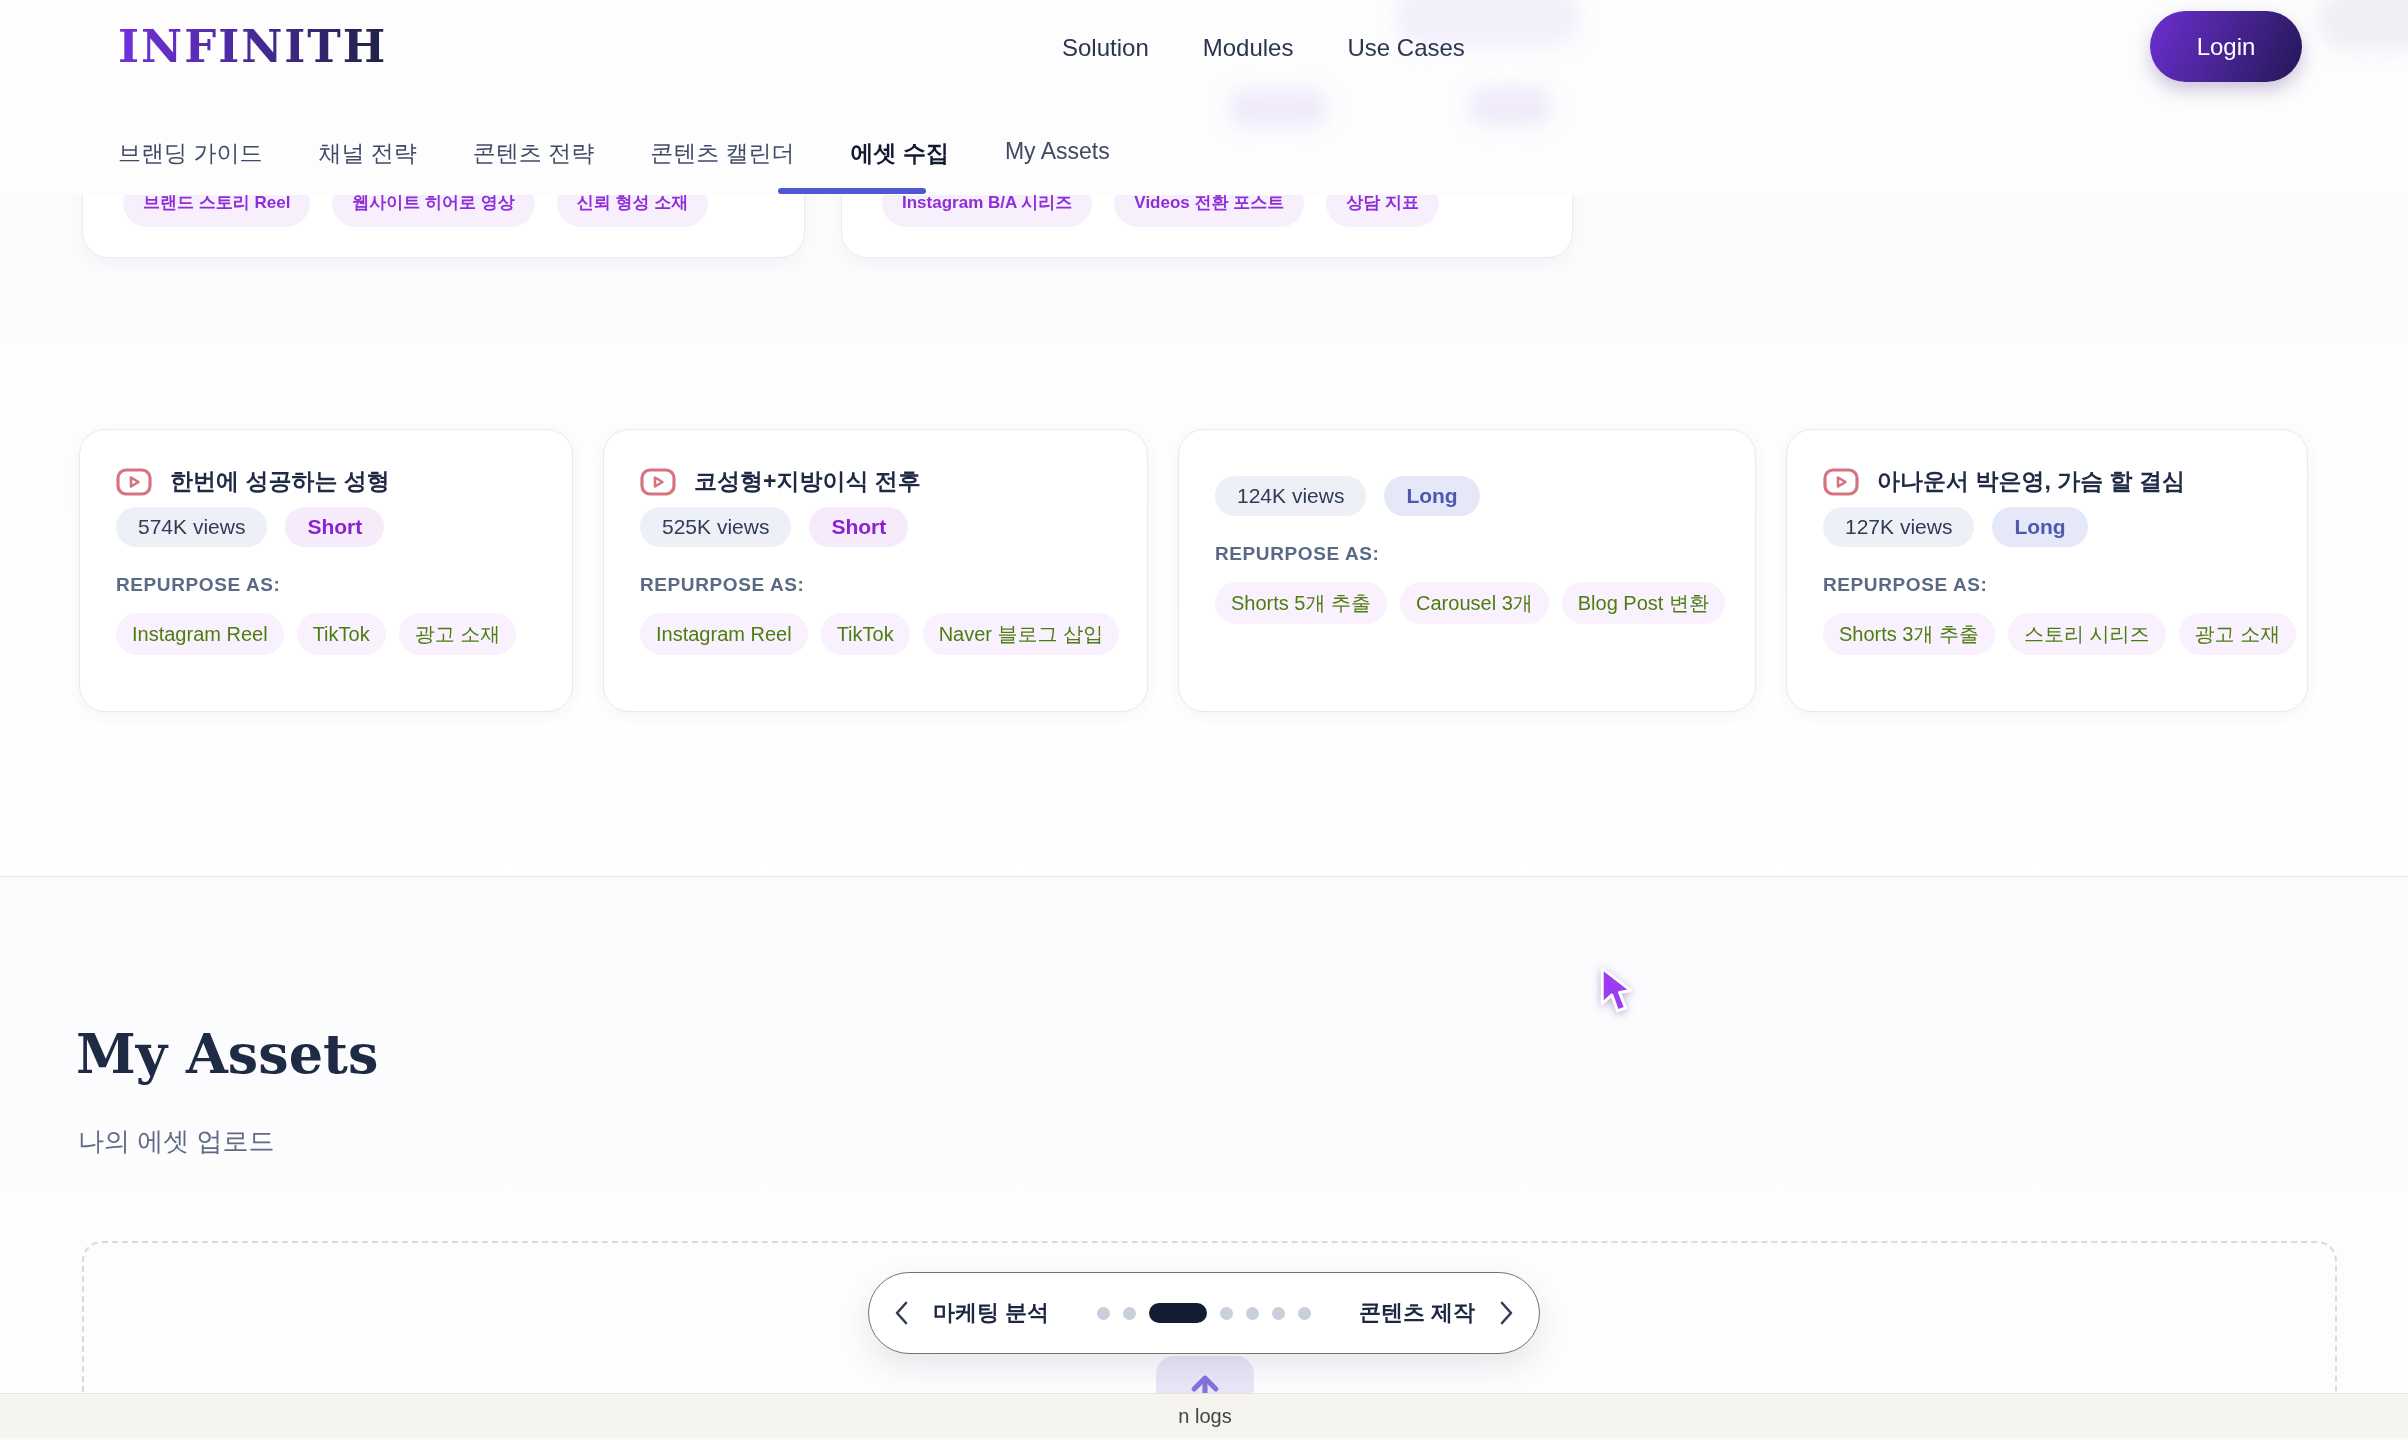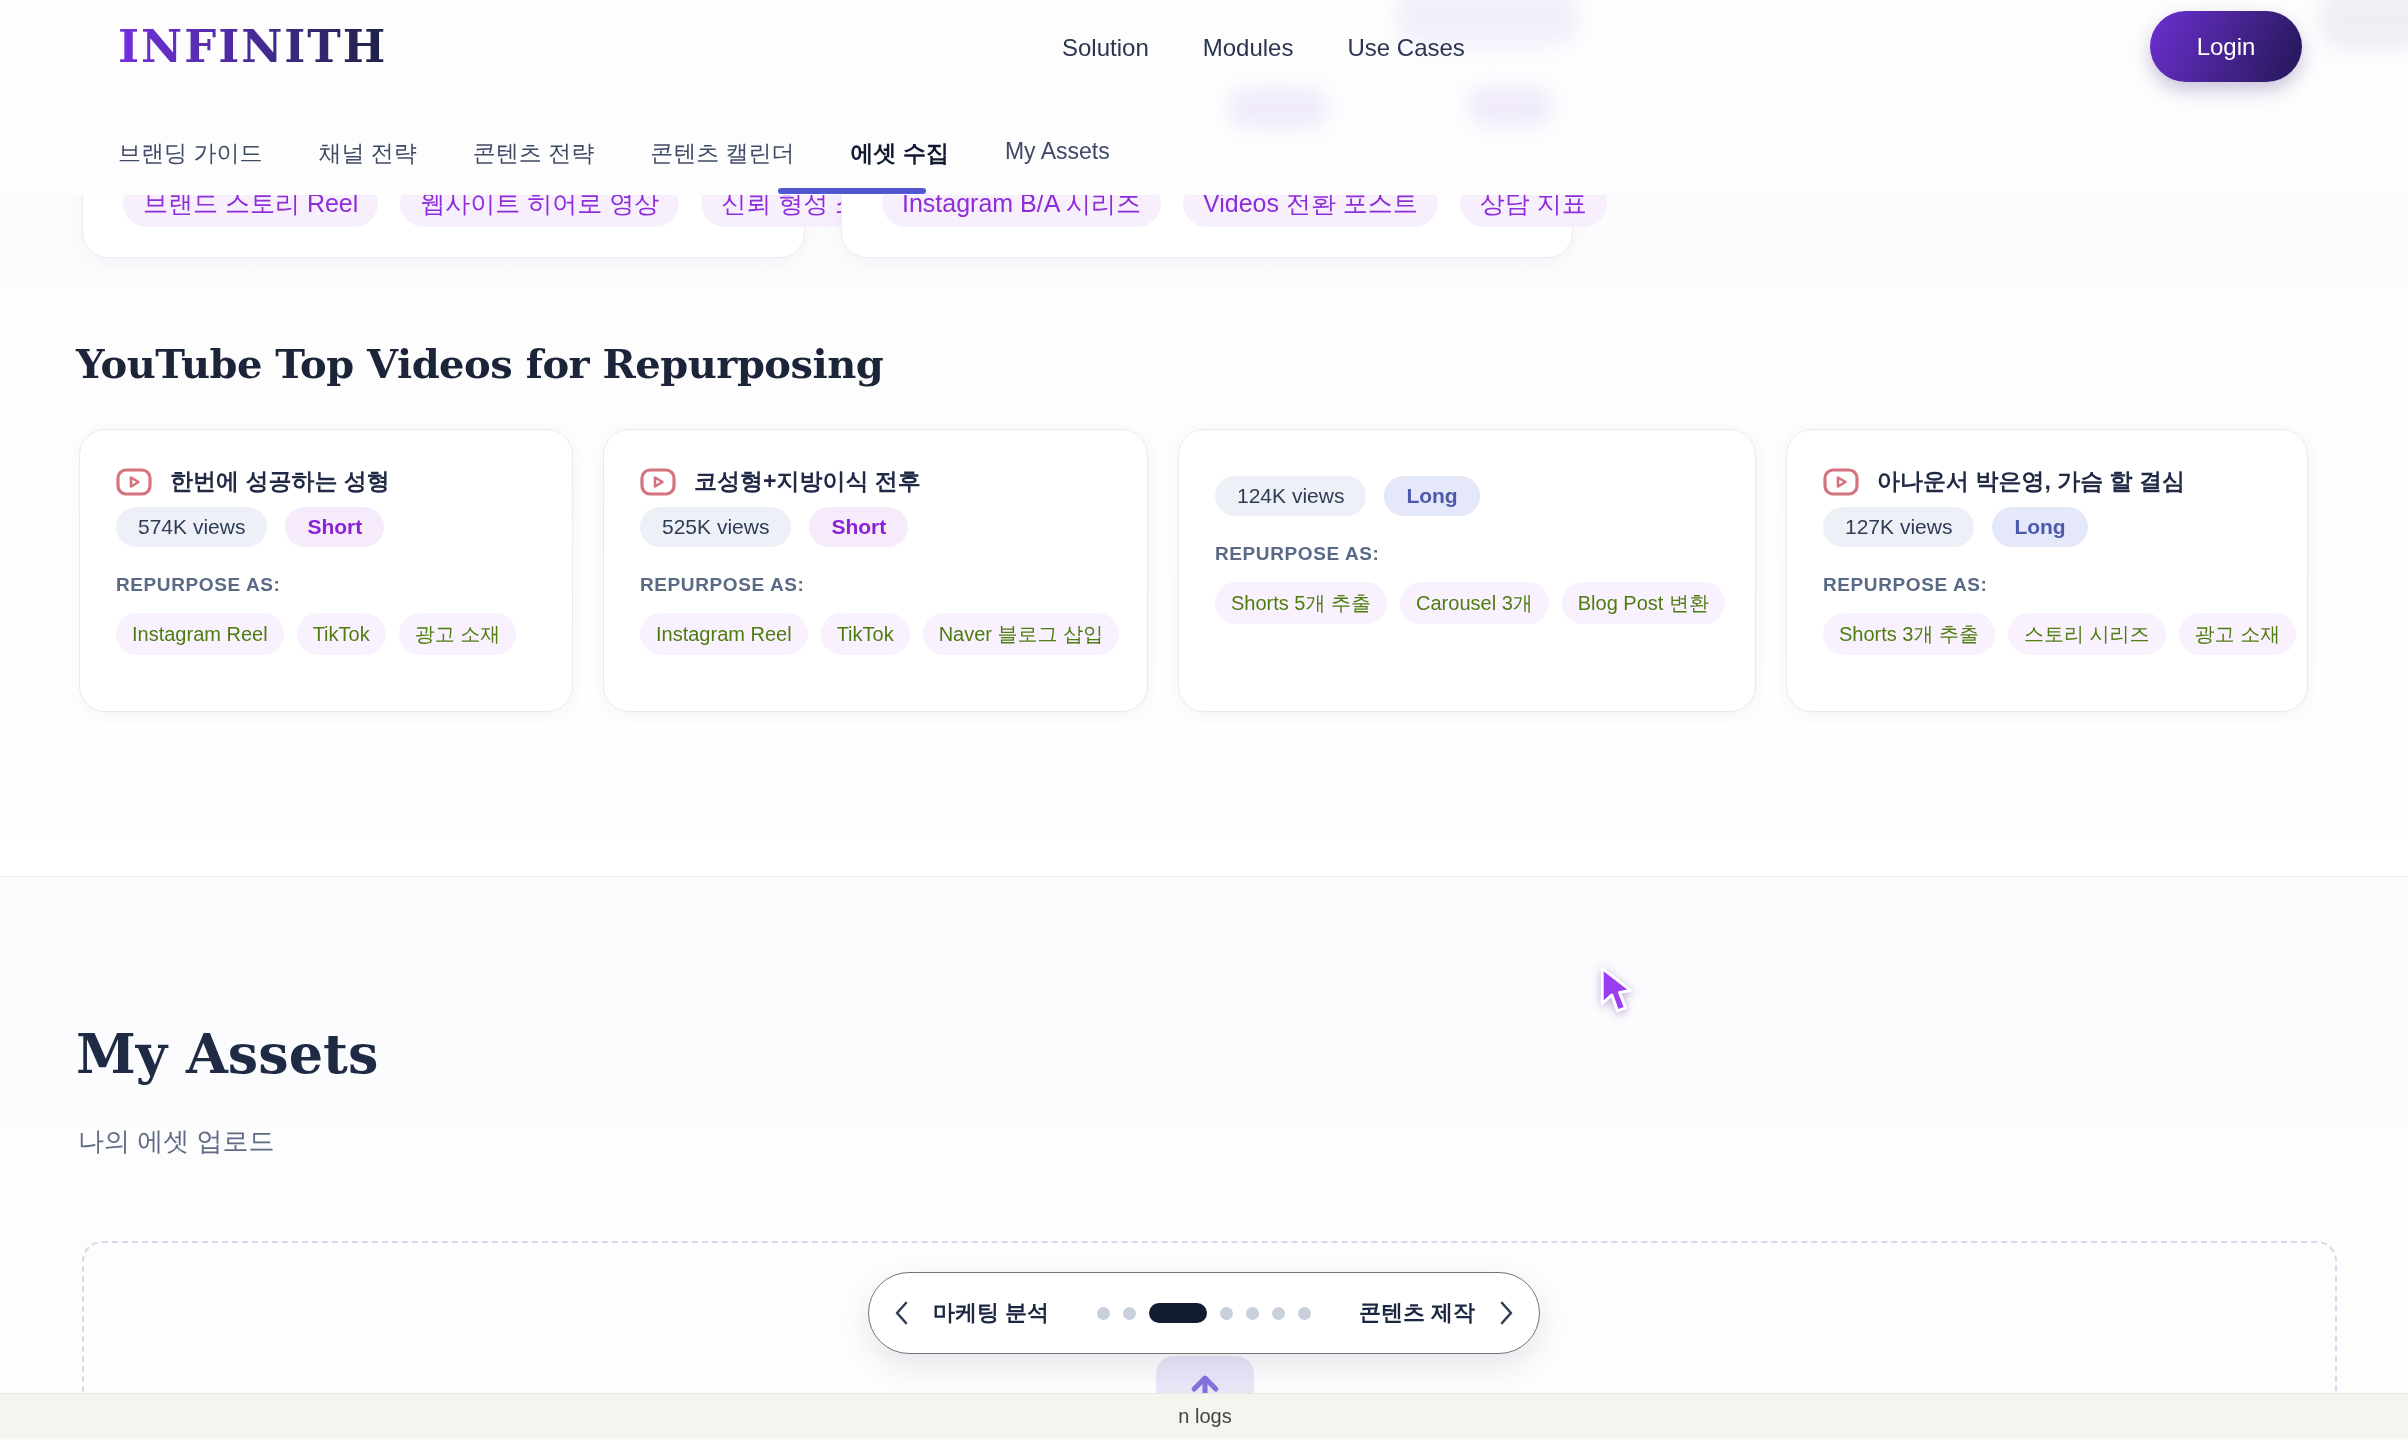--- a/index.html
+++ b/index.html
@@ -10,21 +10,21 @@
   
   .top-section { position:absolute; left:0; top:0; width:100%; height:876px; background:linear-gradient(180deg,#fbfbfd 0%,#fdfdfe 40%,#ffffff 100%); }
   .divider { position:absolute; left:0; top:876px; width:100%; height:1px; background:#e7e9f0; }
   .assets-bg { position:absolute; left:0; top:877px; width:100%; height:516px; background:linear-gradient(180deg,#fafbfd 0%,#fdfdfe 60%); }
 
   
   .clipped-card { position:absolute; top:40px; height:218px; background:#fff; border:1px solid #edeaf3; border-radius:26px; box-shadow:0 8px 20px rgba(70,60,110,0.05); z-index:10; }
   .clipped-card.a { left:82px; width:723px; }
   .clipped-card.b { left:841px; width:732px; }
   .mini-tags { position:absolute; left:40px; top:138px; display:flex; gap:22px; }
-  .mini-tag { height:48px; line-height:48px; padding:0 20px; border-radius:24px; background:#f8effd; color:#8d2ed8; font-size:25px; white-space:nowrap; }
+  .mini-tag { height:48px; line-height:48px; padding:0 20px; border-radius:24px; background:#f8effd; color:#8d2ed8; font-size:17px; white-space:nowrap;font-weight:bold; }
 
   
   .site-header { position:absolute; left:0; top:0; width:100%; height:195px; background:rgba(253,253,254,0.95); backdrop-filter:blur(6px); z-index:40; }
   .ghost { position:absolute; border-radius:28px; filter:blur(9px); }
   .ghost.g1 { left:1395px; top:-12px; width:185px; height:58px; background:#f1eefb; opacity:.9; }
   .ghost.g2 { left:1228px; top:88px; width:100px; height:40px; background:#ece5fa; opacity:.75; }
   .ghost.g3 { left:1468px; top:86px; width:84px; height:40px; background:#ece5fa; opacity:.75; }
   .ghost.g4 { left:2318px; top:-10px; width:110px; height:60px; background:#ecebf4; opacity:.8; }
 
   .logo { position:absolute; left:118px; top:20px; font-family:"DejaVu Serif", serif; font-weight:700; font-size:45px; letter-spacing:2px;
@@ -120,21 +120,20 @@
         <span class="tab">브랜딩 가이드</span>
         <span class="tab">채널 전략</span>
         <span class="tab">콘텐츠 전략</span>
         <span class="tab">콘텐츠 캘린더</span>
         <span class="tab active">에셋 수집</span>
         <span class="tab">My Assets</span>
       </div>
     <div class="tab-underline"></div>
   </header>
 
-  <h2 class="videos-title">YouTube Top Videos for Repurposing</h2>
 
   <div class="video-cards">
 
     <div class="video-card w1">
       <div class="vc-head">
         <span class="yt-icon">
           <svg width="36" height="28" viewBox="0 0 36 28" fill="none">
               <rect x="2" y="2" width="32" height="24" rx="8" stroke="#d5737f" stroke-width="3.2"></rect>
               <path d="M15 9.5 L22.5 14 L15 18.5 Z" stroke="#d5737f" stroke-width="2.6" stroke-linejoin="round" fill="none"></path>
             </svg>

